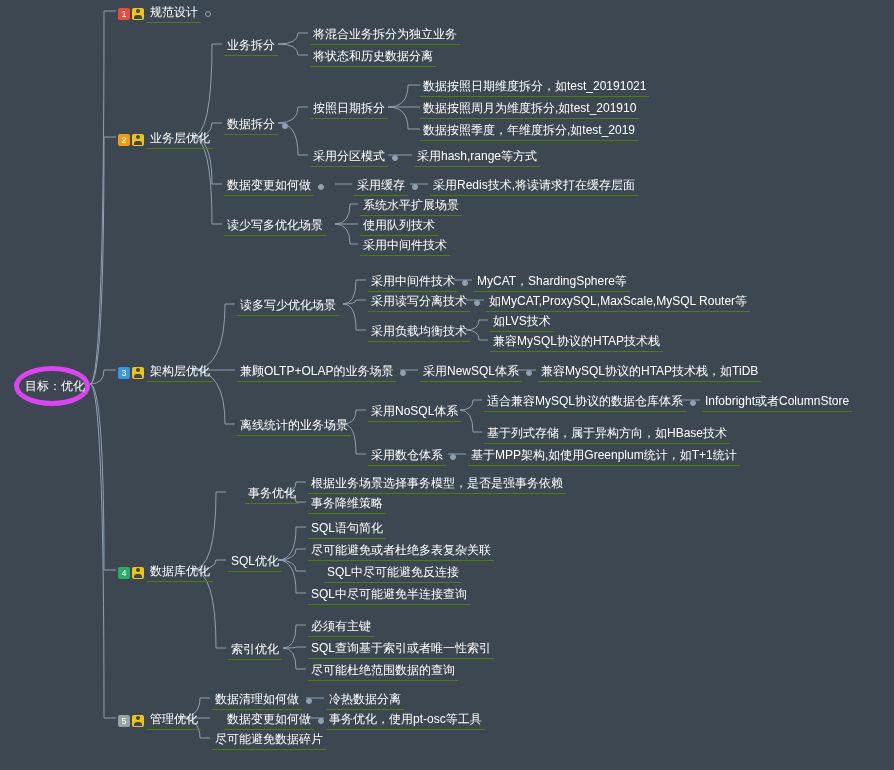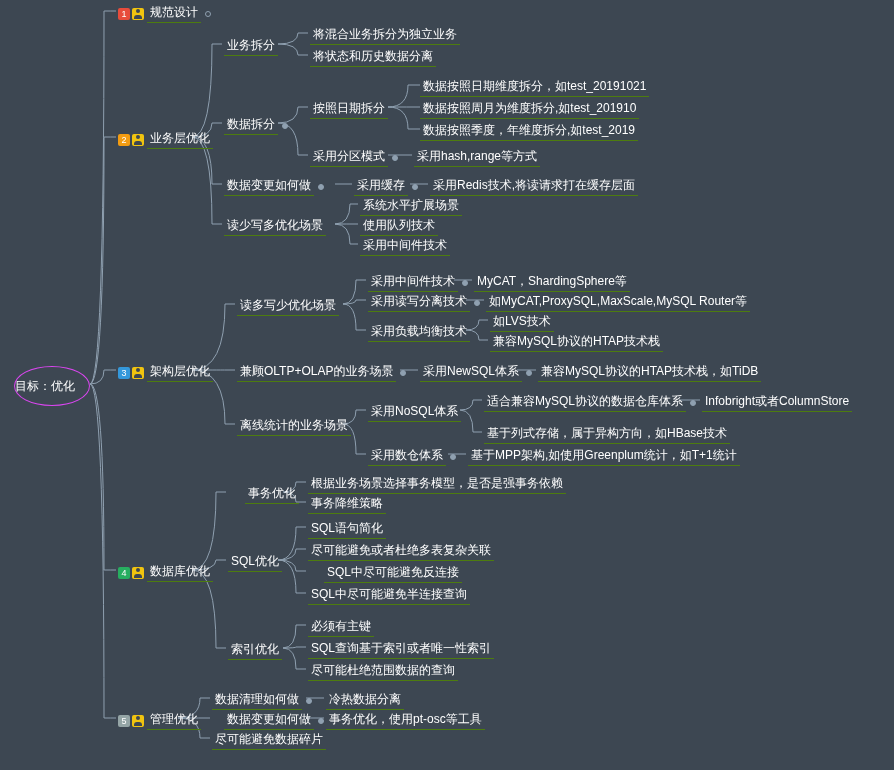--- a/index.html
+++ b/index.html
@@ -1,17 +1,17 @@
 <!DOCTYPE html>
 <html><head>
 <meta charset="utf-8">
 <style>
 *{margin:0;padding:0;box-sizing:border-box}
 body{background:#3d4752;color:#fff;font-family:"Microsoft YaHei",Arial,sans-serif;font-size:12px;width:894px;height:770px;overflow:hidden;position:relative}
-.root{position:absolute;left:14px;top:366px;width:76px;height:40px;border:1px solid #d946ef;border-radius:50%;display:flex;align-items:center;justify-content:flex-start;background:#3d4752}
+.root{position:absolute;left:14px;top:366px;width:76px;height:40px;border:5px solid #d946ef;border-radius:50%;display:flex;align-items:center;justify-content:flex-end;background:#3d4752}
 .node{position:absolute;display:flex;align-items:center;white-space:nowrap}
 .node .txt{border-bottom:1px solid #4d7c0f;padding:0 3px 1px 3px}
 .badge{display:inline-block;width:12px;height:12px;border-radius:2px;font-size:9px;text-align:center;line-height:12px;margin-right:2px;color:#fff}
 .b1{background:#e74c3c}.b2{background:#f39c12}.b3{background:#3498db}.b4{background:#27ae60}.b5{background:#95a5a6}
 .person{display:inline-block;width:12px;height:12px;border-radius:2px;background:#f1c40f;margin-right:3px;position:relative}
 .person::before{content:"";position:absolute;width:4px;height:4px;border-radius:50%;background:#3d4752;top:1px;left:4px}
 .person::after{content:"";position:absolute;width:8px;height:4px;border-radius:3px 3px 0 0;background:#3d4752;bottom:1px;left:2px}
 .dot{display:inline-block;width:6px;height:6px;border:1px solid #8fa0b0;border-radius:50%;margin-left:4px}
 .dotf{background:#8fa0b0}
 svg{position:absolute;left:0;top:0;pointer-events:none}

